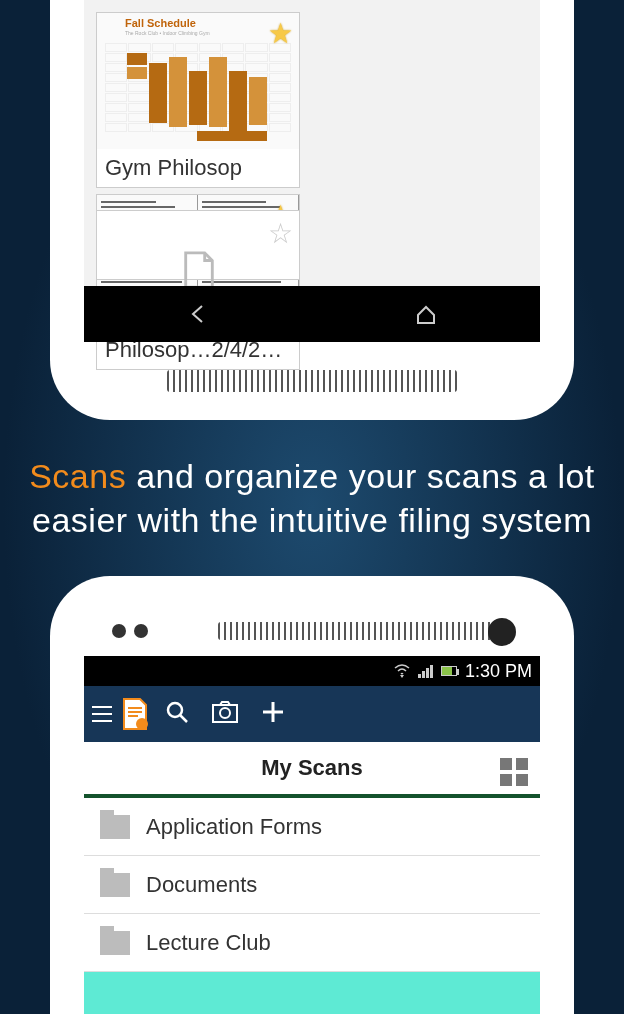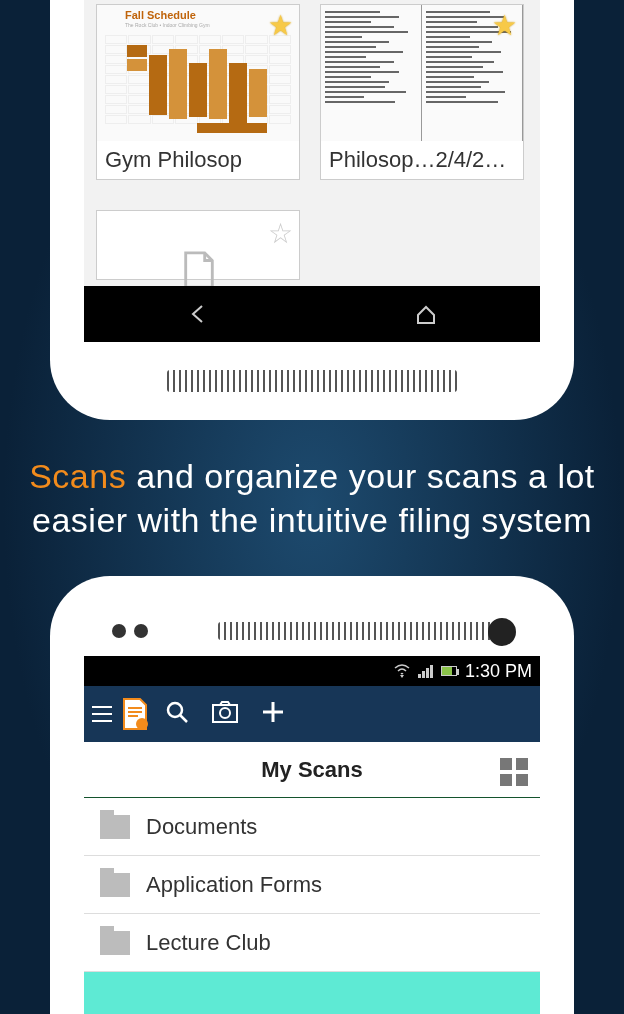--- a/index.html
+++ b/index.html
@@ -20,22 +20,22 @@
     background: #fff;
     border-radius: 0 0 60px 60px;
   }
   .phone-top .screen {
     position: absolute;
     left: 34px; top: 0; width: 456px; height: 286px;
     background: #f2f2f2;
   }
   .thumb-grid {
     position: absolute;
-    left: 12px; top: 4px; right: 12px;
-    display: flex; gap: 20px;
+    left: 12px; top: 12px; right: 12px;
+    display: flex; gap: 6px; flex-direction: column;
   }
   .thumb {
     width: 204px;
     background: #fff;
     border: 1px solid #ccc;
     display: flex; flex-direction: column;
   }
   .thumb .img {
     height: 136px;
     position: relative;
@@ -145,21 +145,21 @@
   .hamb span { height:2px; background:#fff; }
   .app-logo {
     width:30px; height:34px; position:relative; margin-left:2px;
   }
   .app-title { color:#fff; font-size:22px; margin-left:6px; flex:1; }
   .appbar .ico { color:#fff; width:42px; text-align:center; }
 
   .section {
     height:56px; background:#fff;
     display:flex; align-items:center; justify-content:center;
-    border-bottom:1px solid #14532d;
+    border-bottom:4px solid #14532d;
     position:relative;
   }
   .section .sect-title { font-size:22px; font-weight:600; color:#222; }
   .grid-ico { position:absolute; right:12px; top:16px; display:grid; grid-template-columns:12px 12px; gap:4px; }
   .grid-ico span { width:12px; height:12px; background:#777; }
 
   .folder-list { background:#fff; }
   .folder-row {
     height:58px; display:flex; align-items:center; gap:16px;
     padding:0 16px; border-bottom:1px solid #ddd;
@@ -427,25 +427,25 @@
           <span></span>
           <span></span>
           <span></span>
           <span></span>
         </div>
     </div>
 
     <div class="folder-list">
       <div class="folder-row">
         <div class="folder-ico"></div>
-        <span>Documents</span>
+        <span>Application Forms</span>
       </div>
       <div class="folder-row">
         <div class="folder-ico"></div>
-        <span>Application Forms</span>
+        <span>Documents</span>
       </div>
       <div class="folder-row">
         <div class="folder-ico"></div>
         <span>Lecture Club</span>
       </div>
     </div>
   </div>
 </div>
 
 </body></html>

